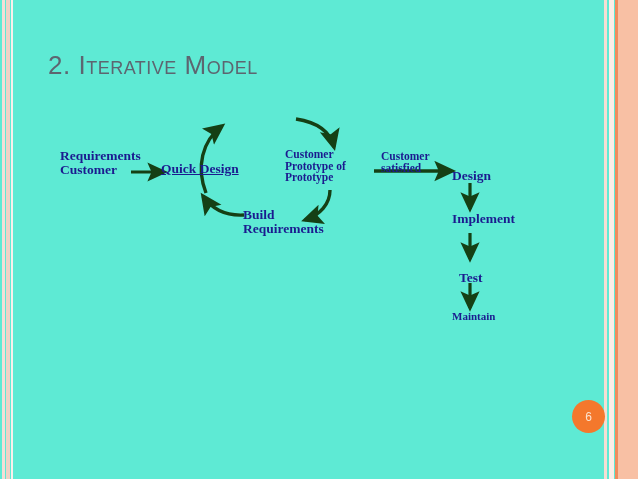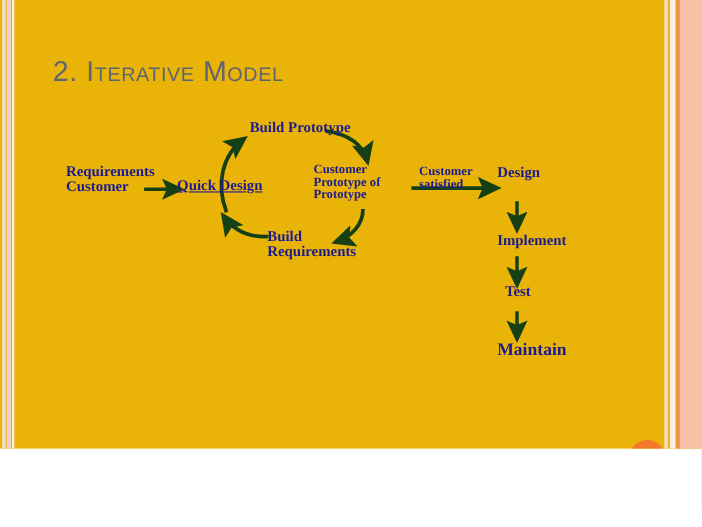--- a/index.html
+++ b/index.html
@@ -6,22 +6,22 @@
     margin: 0;
     padding: 0;
     background: #ffffff;
   }
   body {
     font-family: "Liberation Sans", sans-serif;
   }
   #slide {
     position: relative;
     width: 638px;
-    height: 408px;
-    background: #eab308;
+    height: 479px;
+    background: #5eead4;
     overflow: hidden;
   }
 
   
   .stripe {
     position: absolute;
     top: 0;
     height: 479px;
     pointer-events: none;
   }
@@ -67,24 +67,24 @@
     color: #1b1b8f;
     line-height: 1.06;
     white-space: nowrap;
   }
   .n-req        { left: 60px;  top: 54px;  font-size: 13.5px; }
   .n-quick      { left: 161px; top: 67px;  font-size: 13.5px; text-decoration: underline; }
   .n-build      { left: 227px; top: 14px;  font-size: 13.5px; }
   .n-custeval   { left: 285px; top: 54px;  font-size: 11.5px; line-height: 1.0; }
   .n-refine     { left: 243px; top: 113px; font-size: 13.5px; }
   .n-custsat    { left: 381px; top: 55px;  font-size: 11.5px; line-height: 1.05; }
-  .n-design     { left: 452px; top: 55px;  font-size: 13.5px; }
+  .n-design     { left: 452px; top: 74px;  font-size: 13.5px; }
   .n-implement  { left: 452px; top: 117px; font-size: 13.5px; text-align: right; }
-  .n-test       { left: 459px; top: 163px; font-size: 13.5px; text-align: right; }
-  .n-maintain   { left: 452px; top: 216px; font-size: 16px; }
+  .n-test       { left: 459px; top: 176px; font-size: 13.5px; text-align: right; }
+  .n-maintain   { left: 452px; top: 216px; font-size: 11px; }
 
   
   .page-badge {
     position: absolute;
     left: 572px;
     top: 400px;
     width: 33px;
     height: 33px;
     border-radius: 50%;
     background: #f4782c;
@@ -160,23 +160,20 @@
 
     <div class="node n-req">
       <div>Requirements</div>
       <div>Customer</div>
     </div>
 
     <div class="node n-quick">
       <div>Quick Design</div>
     </div>
 
-    <div class="node n-build">
-      <div>Build Prototype</div>
-    </div>
 
     <div class="node n-custeval">
       <div>Customer</div>
       <div>Prototype of</div>
       <div>Prototype</div>
     </div>
 
     <div class="node n-refine">
       <div>Build</div>
       <div>Requirements</div>

